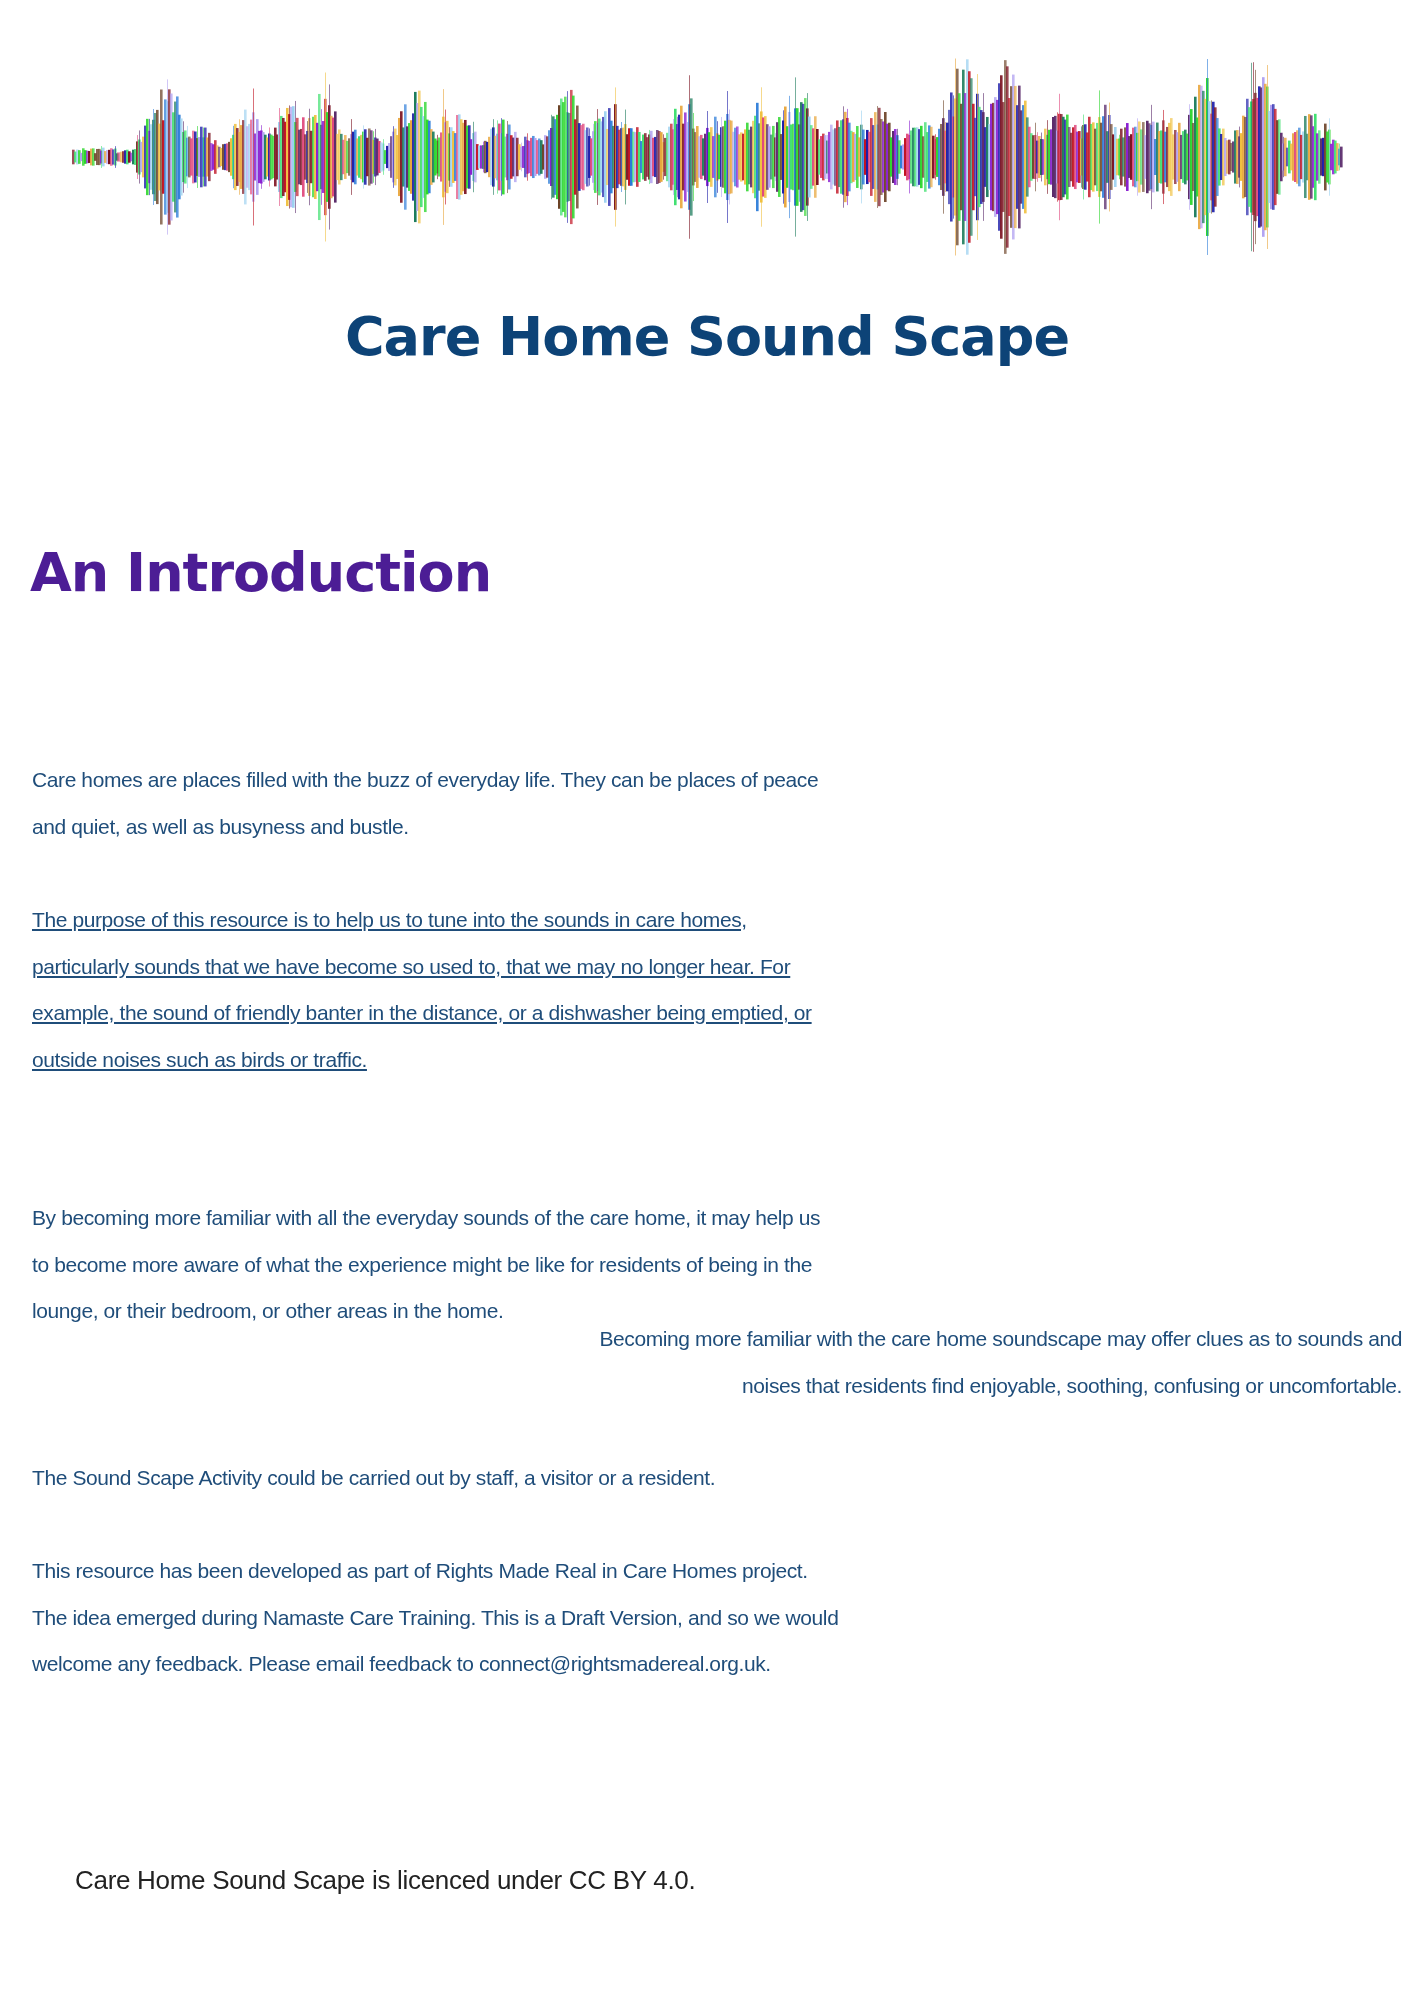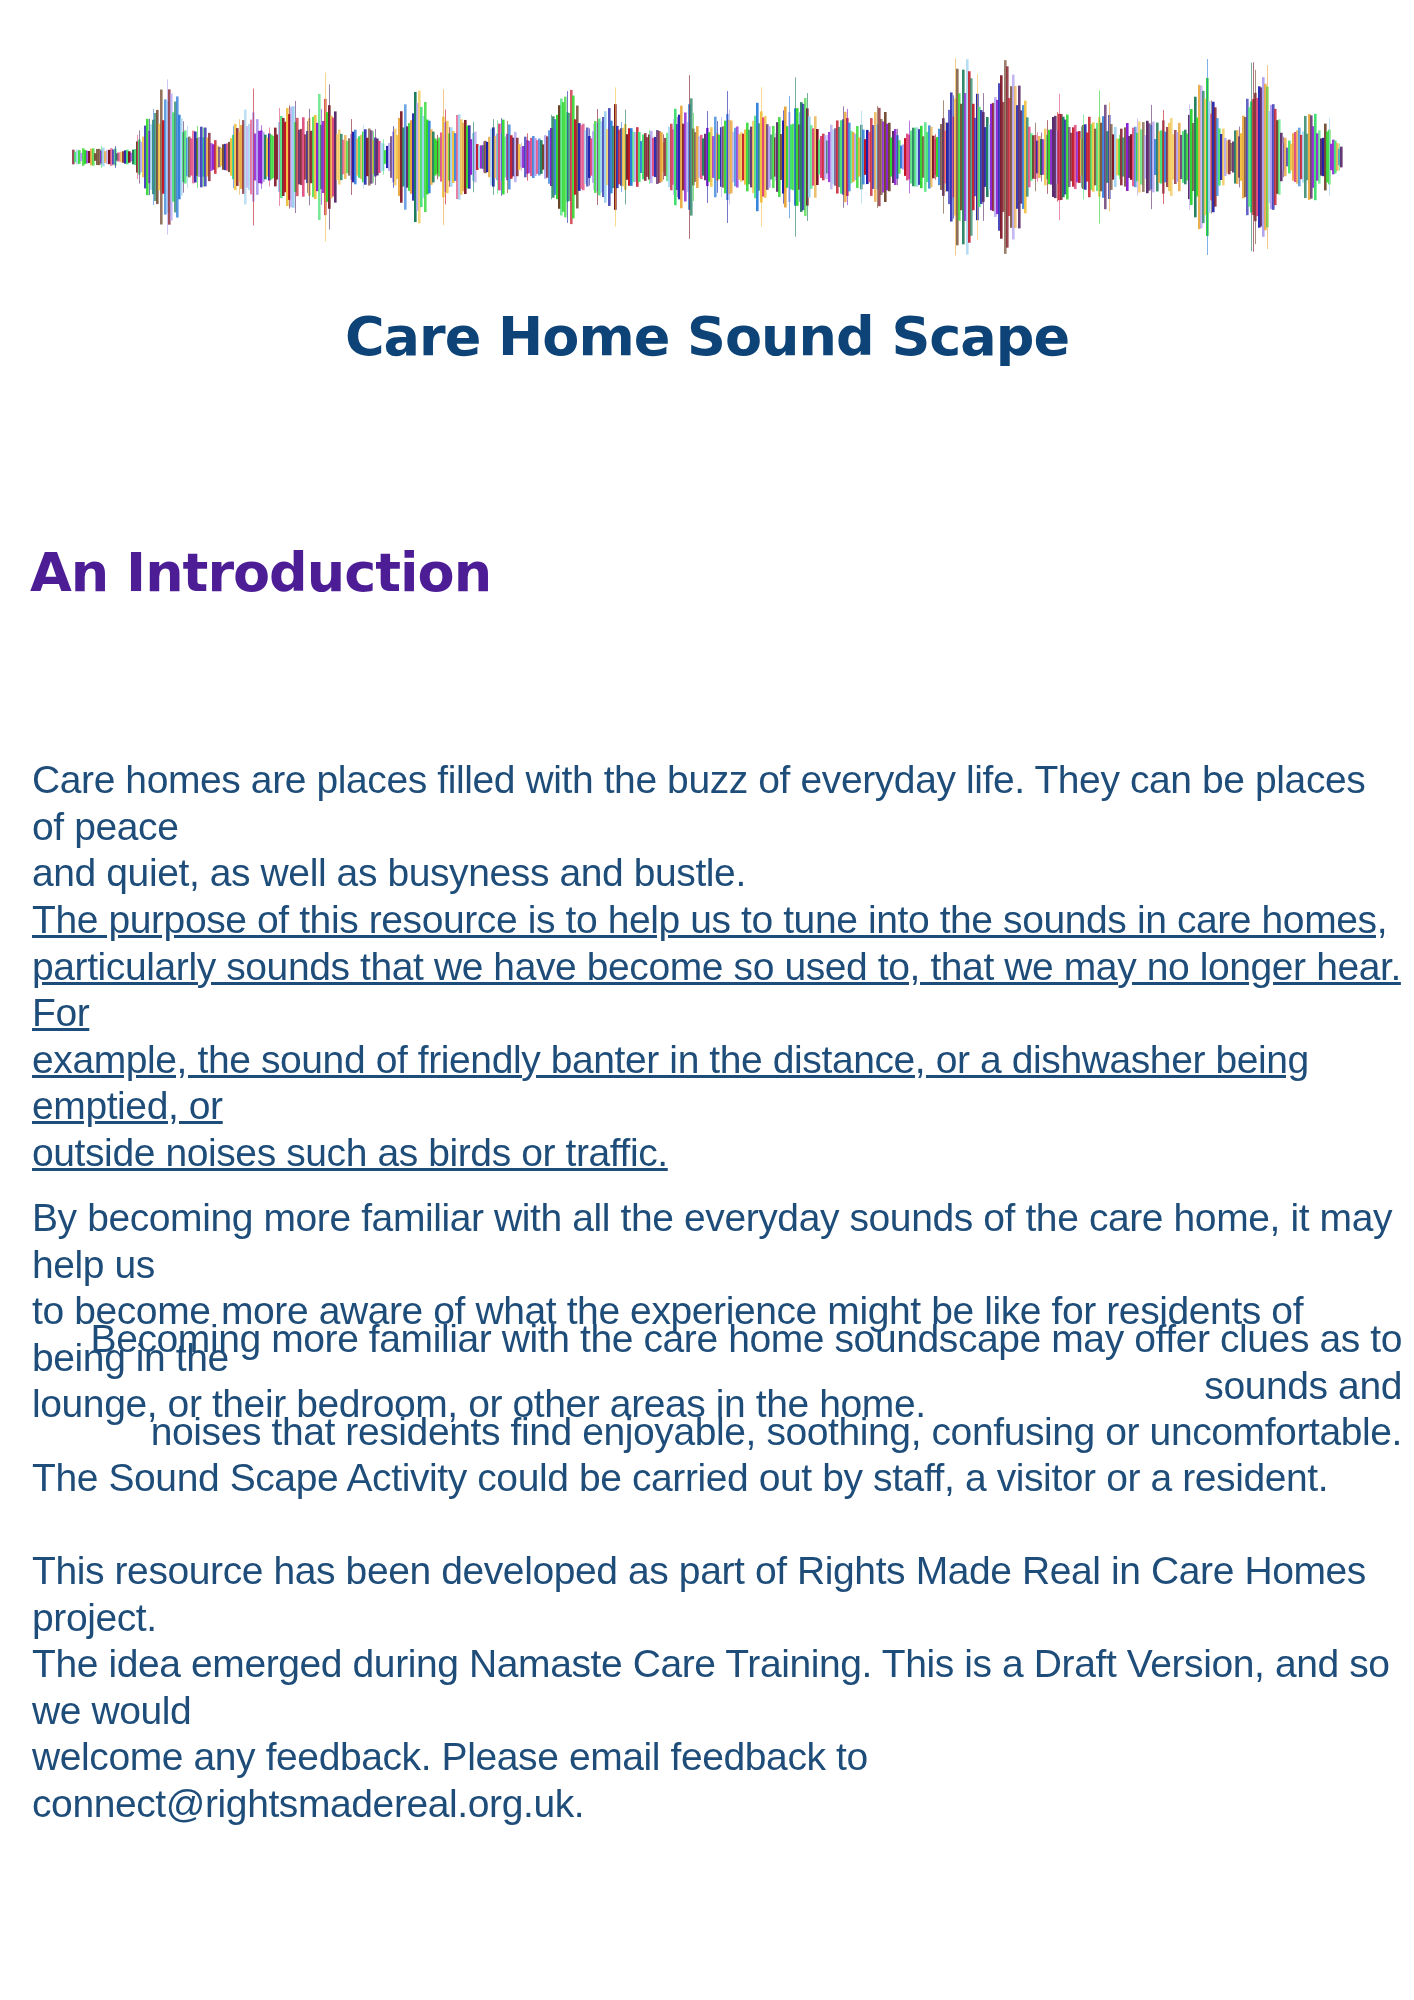--- a/index.html
+++ b/index.html
@@ -46,21 +46,21 @@
       letter-spacing: -1px;
       line-height: 110px;
       color: #4c1d95;
     }
     .body-text {
       position: absolute;
       left: 32px;
       width: 1370px;
       margin: 0;
       font-family: "Liberation Sans", sans-serif;
-      font-size: 39px;
+      font-size: 21px;
       line-height: 46.5px;
       color: #1f4d7a;
       letter-spacing: -0.4px;
       white-space: pre-line;
     }
     .p1 { top: 757px; }
     .p2 { top: 897px; text-decoration: underline; }
     .p3 { top: 1195px; }
     .p4 { top: 1316px; text-align: right; }
     .p5 { top: 1455px; }
@@ -841,13 +841,14 @@
 to become more aware of what the experience might be like for residents of being in the
 lounge, or their bedroom, or other areas in the home.</p>
 <p class="body-text p4">Becoming more familiar with the care home soundscape may offer clues as to sounds and
 noises that residents find enjoyable, soothing, confusing or uncomfortable.</p>
 <p class="body-text p5">The Sound Scape Activity could be carried out by staff, a visitor or a resident.</p>
 <p class="body-text p6">This resource has been developed as part of Rights Made Real in Care  Homes project.
 The idea emerged during Namaste Care Training. This is a Draft Version, and so we would
 welcome any feedback. Please email feedback to connect@rightsmadereal.org.uk.</p>
 
 <div class="footer">
+  <div>Care Home Sound Scape is licenced under CC BY 4.0.</div>
 </div>
 
 </body></html>

